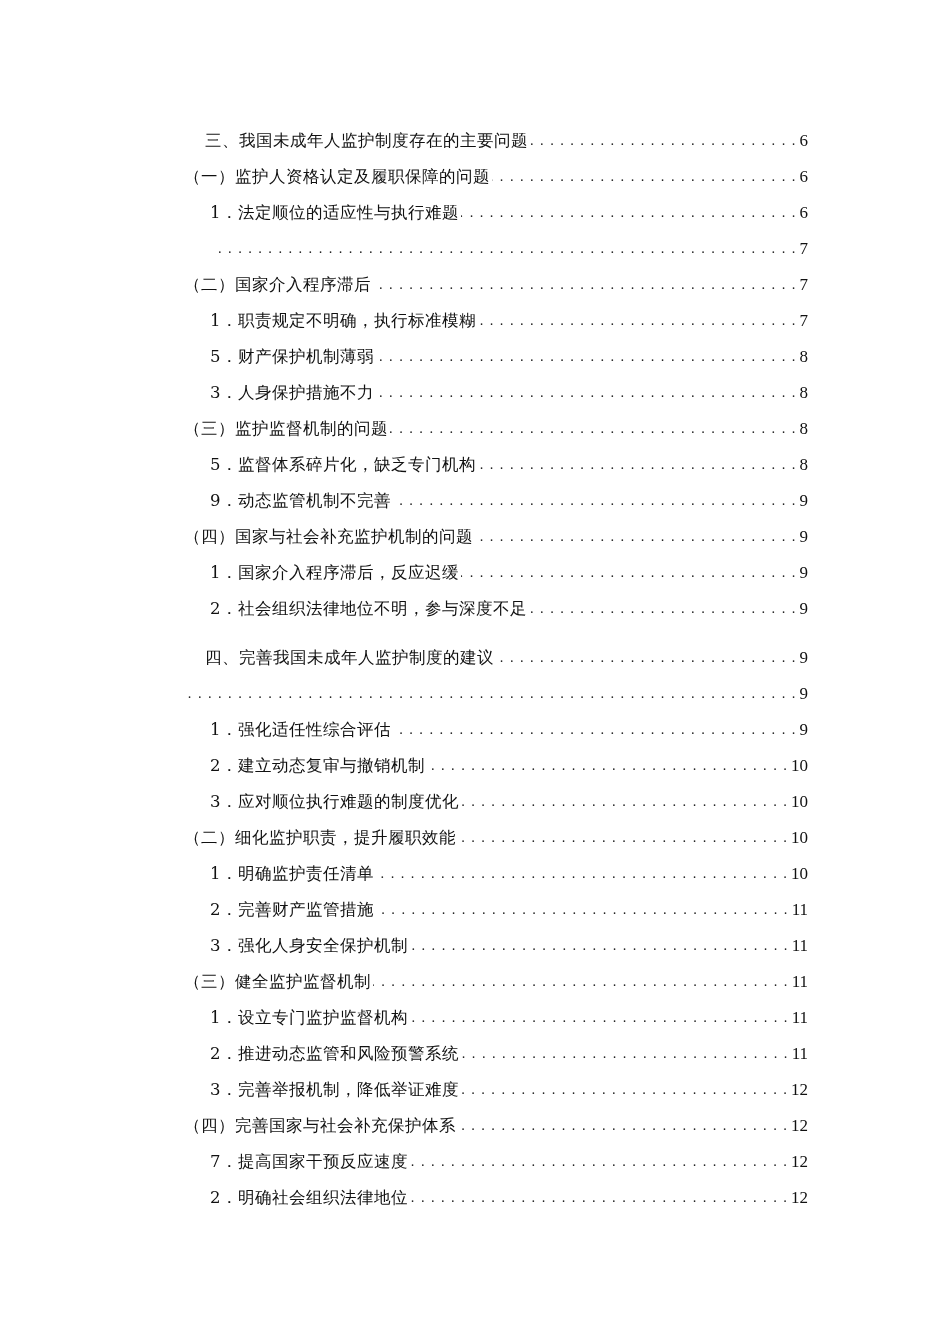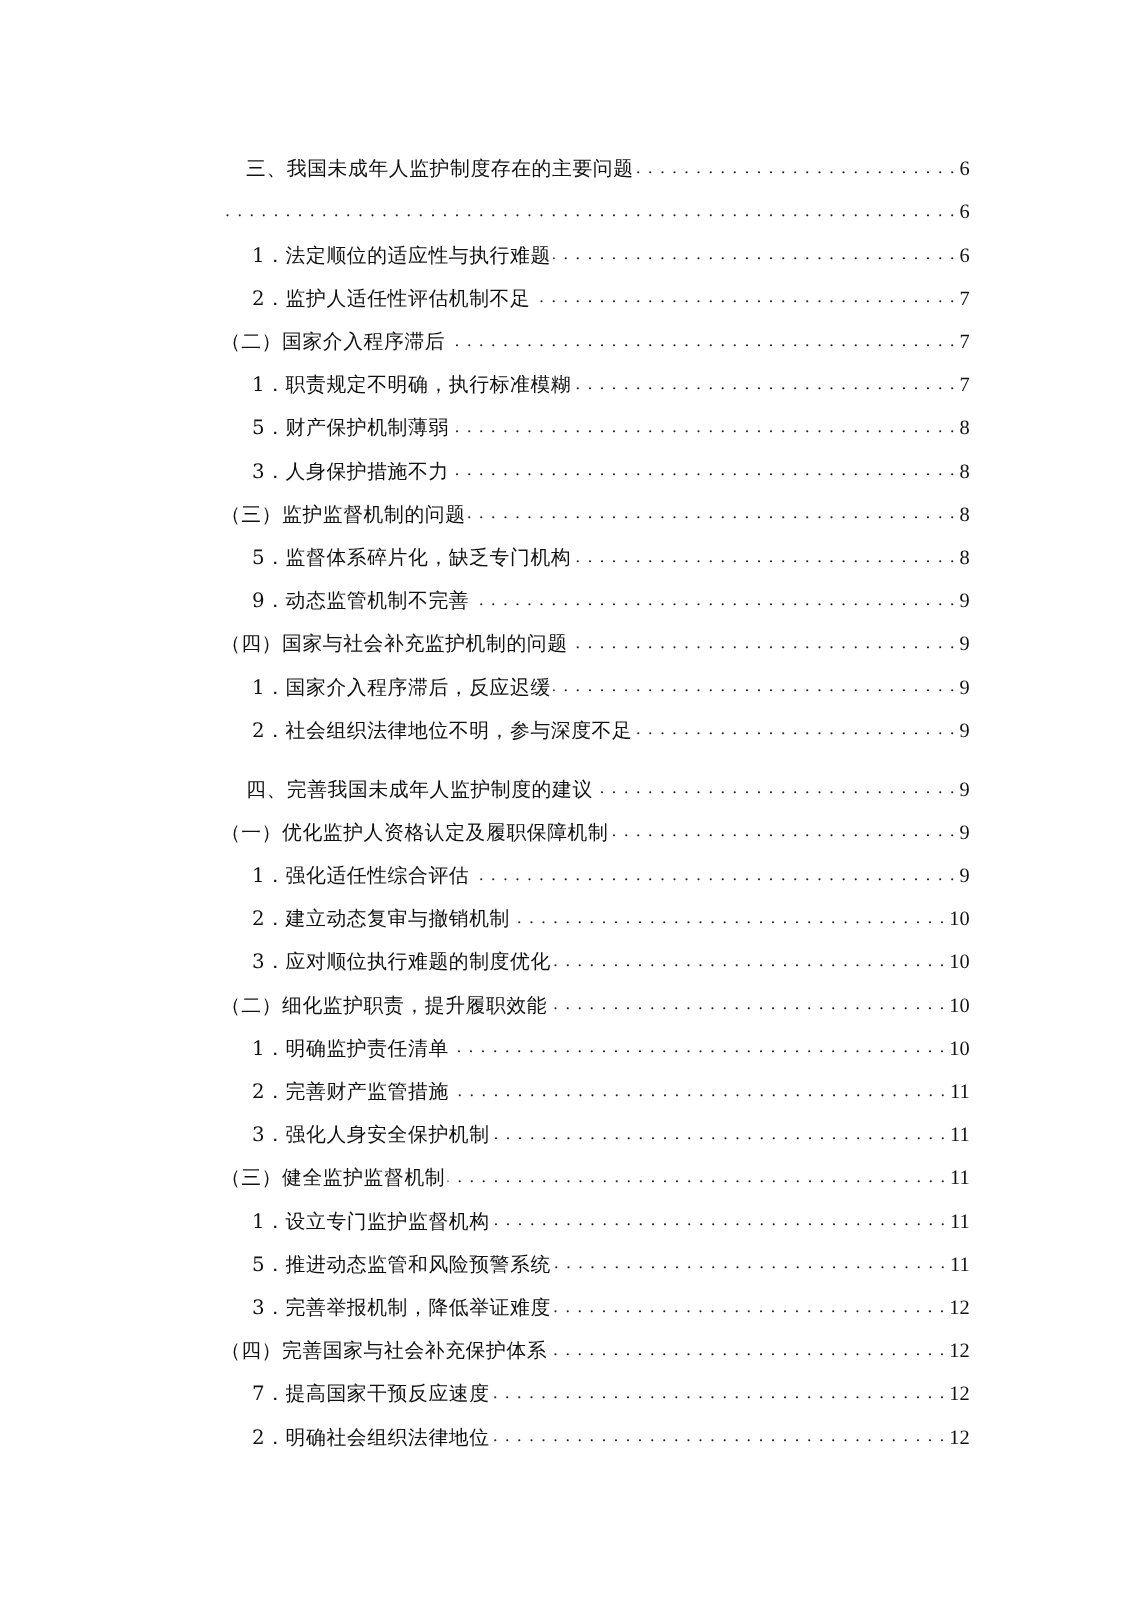--- a/index.html
+++ b/index.html
@@ -67,30 +67,30 @@
 </head>
 <body>
 
 <div class="toc">
   <div class="toc-entry level-1" style="top:117px">
       <span class="toc-label">三、我国未成年人监护制度存在的主要问题</span>
       <span class="toc-leader"></span>
       <span class="toc-page">6</span>
     </div>
   <div class="toc-entry level-2" style="top:153px">
+      <span class="toc-label">（一）监护人资格认定及履职保障的问题</span>
       <span class="toc-leader"></span>
       <span class="toc-page">6</span>
     </div>
   <div class="toc-entry level-3" style="top:189px">
       <span class="toc-label">1．法定顺位的适应性与执行难题</span>
       <span class="toc-leader"></span>
       <span class="toc-page">6</span>
     </div>
   <div class="toc-entry level-3" style="top:225px">
-      <span class="toc-label">2．监护人适任性评估机制不足</span>
       <span class="toc-leader"></span>
       <span class="toc-page">7</span>
     </div>
   <div class="toc-entry level-2" style="top:261px">
       <span class="toc-label">（二）国家介入程序滞后</span>
       <span class="toc-leader"></span>
       <span class="toc-page">7</span>
     </div>
   <div class="toc-entry level-3" style="top:297px">
       <span class="toc-label">1．职责规定不明确，执行标准模糊</span>
@@ -136,21 +136,20 @@
       <span class="toc-label">2．社会组织法律地位不明，参与深度不足</span>
       <span class="toc-leader"></span>
       <span class="toc-page">9</span>
     </div>
   <div class="toc-entry level-1" style="top:634px">
       <span class="toc-label">四、完善我国未成年人监护制度的建议</span>
       <span class="toc-leader"></span>
       <span class="toc-page">9</span>
     </div>
   <div class="toc-entry level-2" style="top:670px">
-      <span class="toc-label">（一）优化监护人资格认定及履职保障机制</span>
       <span class="toc-leader"></span>
       <span class="toc-page">9</span>
     </div>
   <div class="toc-entry level-3" style="top:706px">
       <span class="toc-label">1．强化适任性综合评估</span>
       <span class="toc-leader"></span>
       <span class="toc-page">9</span>
     </div>
   <div class="toc-entry level-3" style="top:742px">
       <span class="toc-label">2．建立动态复审与撤销机制</span>
@@ -186,21 +185,21 @@
       <span class="toc-label">（三）健全监护监督机制</span>
       <span class="toc-leader"></span>
       <span class="toc-page">11</span>
     </div>
   <div class="toc-entry level-3" style="top:994px">
       <span class="toc-label">1．设立专门监护监督机构</span>
       <span class="toc-leader"></span>
       <span class="toc-page">11</span>
     </div>
   <div class="toc-entry level-3" style="top:1030px">
-      <span class="toc-label">5．推进动态监管和风险预警系统</span>
+      <span class="toc-label">2．推进动态监管和风险预警系统</span>
       <span class="toc-leader"></span>
       <span class="toc-page">11</span>
     </div>
   <div class="toc-entry level-3" style="top:1066px">
       <span class="toc-label">3．完善举报机制，降低举证难度</span>
       <span class="toc-leader"></span>
       <span class="toc-page">12</span>
     </div>
   <div class="toc-entry level-2" style="top:1102px">
       <span class="toc-label">（四）完善国家与社会补充保护体系</span>

